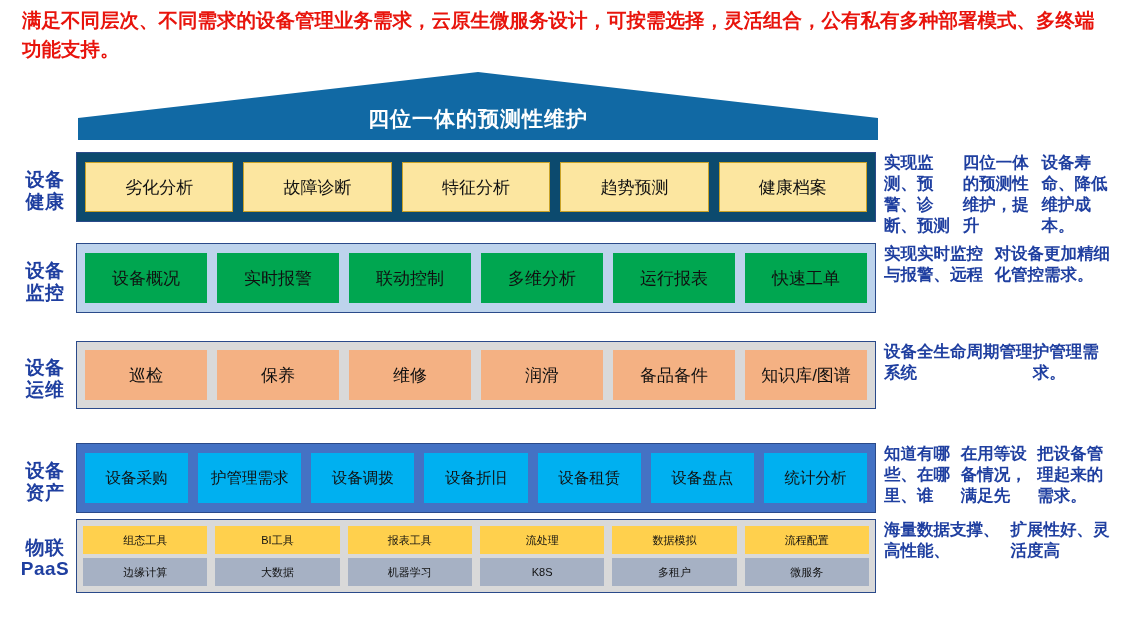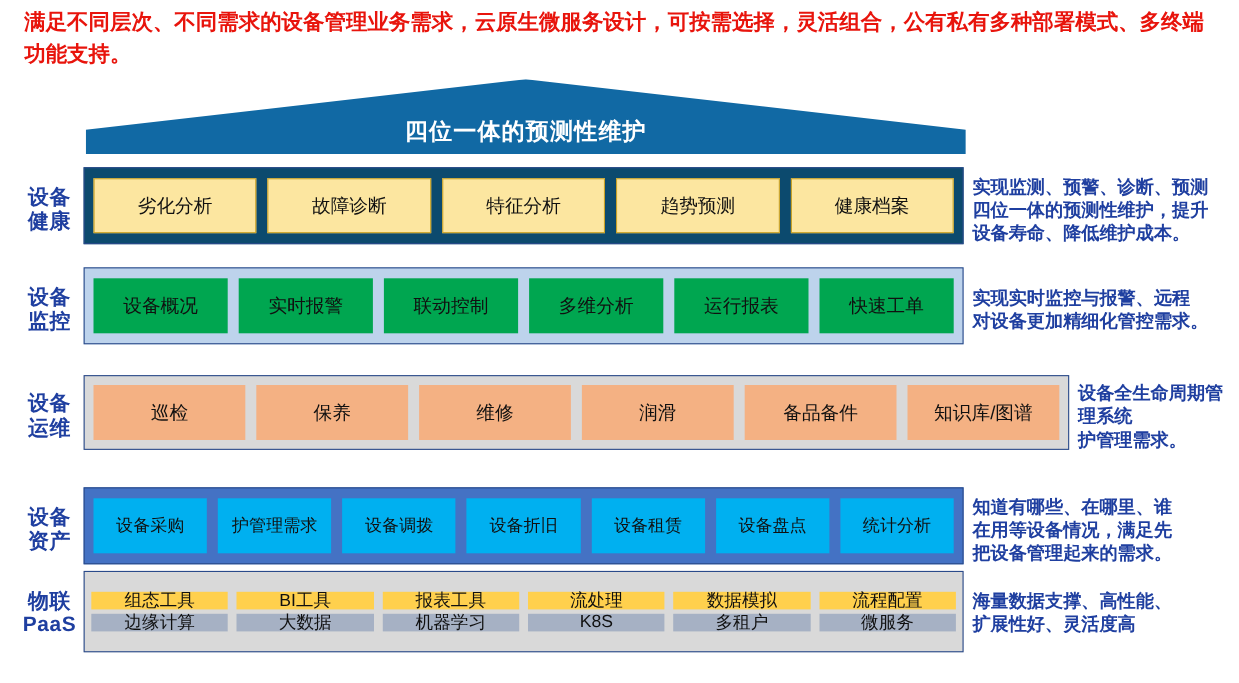--- a/index.html
+++ b/index.html
@@ -94,21 +94,21 @@
     white-space: nowrap;
   }
   .desc {
     flex: 1 1 auto;
     padding-left: 8px;
     color: #1F3FA0;
     font-weight: bold;
     font-size: 16.5px;
     line-height: 21px;
     display: flex;
-    flex-direction: column;
+    flex-direction: row;
     justify-content: center;
   }
   .desc span { display: block; }
 
   
   #row-health { left: 14px; top: 152px; width: 1100px; height: 78px; }
   #row-health .band {
     width: 800px; height: 70px;
     background: #0c4a6e;
   }
@@ -125,21 +125,21 @@
     background: #BDD3EC;
   }
   #row-monitor .cell {
     background: #00A650;
     height: 50px;
   }
 
   
   #row-om { left: 14px; top: 341px; width: 1100px; height: 76px; }
   #row-om .band {
-    width: 896px; height: 68px;
+    width: 800px; height: 68px;
     background: #D9D9D9;
   }
   #row-om .cell {
     background: #F4B183;
     height: 50px;
   }
 
   
   #row-asset { left: 14px; top: 443px; width: 1100px; height: 78px; }
   #row-asset .band {
@@ -161,22 +161,22 @@
     justify-content: center;
     padding: 4px 6px;
     gap: 4px;
   }
   .paas-line {
     display: flex;
     width: 100%;
     gap: 8px;
   }
   .paas-line .cell {
-    height: 16px;
-    font-size: 16px;
+    height: 28px;
+    font-size: 11px;
   }
   .paas-top .cell { background: #FFD04D; }
   .paas-bottom .cell { background: #A6B1C4; }
   #row-paas .row-label { line-height: 21px; }
 </style>
 </head>
 <body>
 
 <div id="headline">满足不同层次、不同需求的设备管理业务需求，云原生微服务设计，可按需选择，灵活组合，公有私有多种部署模式、多终端功能支持。</div>
 

